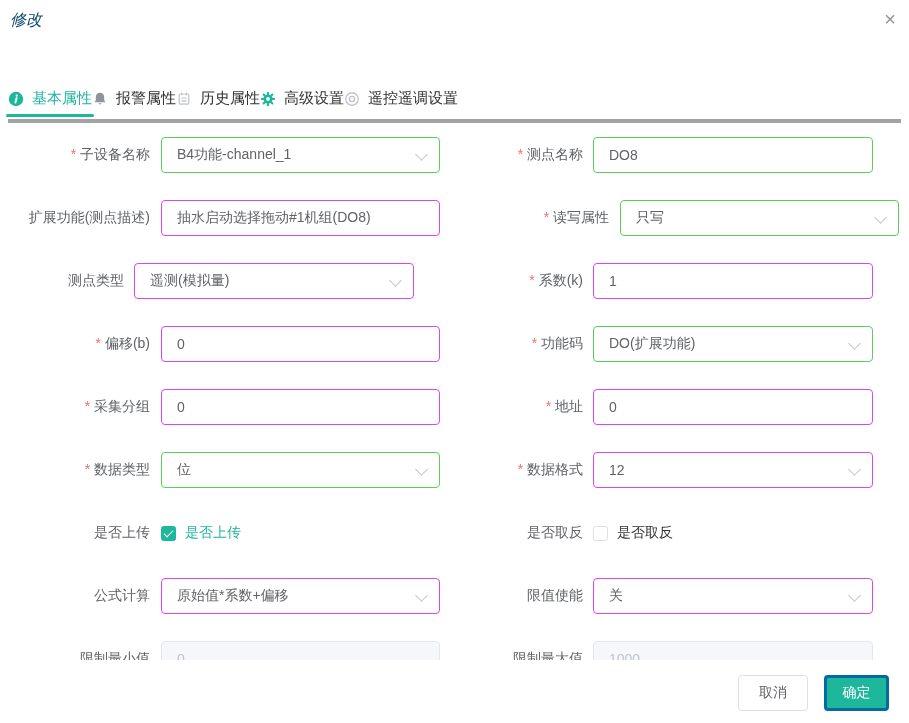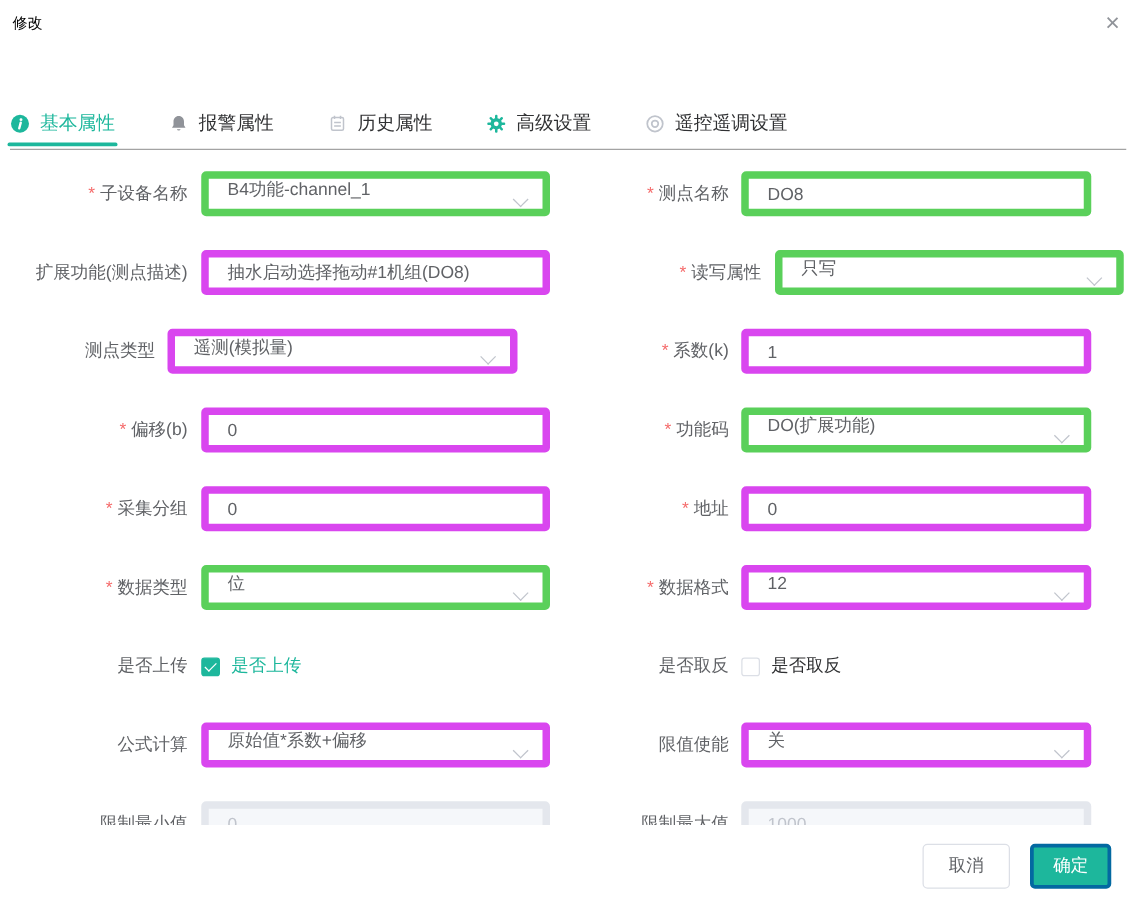--- a/index.html
+++ b/index.html
@@ -1,40 +1,40 @@
 <!DOCTYPE html>
 <html><head>
 <meta charset="utf-8">
 <style>
   html,body{margin:0;padding:0;}
   body{
     width:909px;height:723px;position:relative;overflow:hidden;background:#fff;
     font-family:"Liberation Sans","DejaVu Sans",sans-serif;
   }
-  .title{position:absolute;left:10px;top:10px;font-size:12px;font-weight:500;color:#000000;}
+  .title{position:absolute;left:10px;top:10px;font-size:16px;font-weight:500;color:#0c4a6e;font-style:italic;}
   .close{position:absolute;right:6px;top:6px;width:26px;height:26px;font-size:20px;font-weight:300;
     color:#909399;display:flex;align-items:center;justify-content:center;cursor:pointer;}
   
-  .tabs{position:absolute;top:88px;left:8px;right:8px;height:31px;display:flex;gap:43px;
-    border-bottom:1px solid #a3a3a3;}
+  .tabs{position:absolute;top:88px;left:8px;right:8px;height:31px;display:flex;
+    border-bottom:4px solid #a3a3a3;}
   .tab{display:flex;align-items:center;gap:8px;font-size:15px;color:#303133;height:21px;
     position:relative;cursor:pointer;white-space:nowrap;}
   .tab.active{color:#1db79c;}
   .tab.active::after{content:"";position:absolute;left:-2px;right:-2px;bottom:-8px;height:3px;
     background:#1db79c;border-radius:2px;}
   .tab svg{flex:none;}
   
   .form{position:absolute;top:137px;left:0;width:909px;display:grid;grid-template-columns:459px 450px;}
   .cell{height:36px;margin-bottom:27px;display:flex;align-items:center;}
   .lbl{font-size:14px;color:#606266;text-align:right;white-space:nowrap;flex:none;}
   .cell.l .lbl{width:150px;}
   .cell.r .lbl{width:124px;}
   .required .lbl::before{content:"* ";color:#f56c6c;}
-  .ctrl{flex:none;height:36px;border:6px solid #d946ef;border-radius:4px;box-sizing:border-box;
-    background:#fff;font-size:14px;color:#606266;position:relative;display:flex;align-items:flex-start;
+  .ctrl{flex:none;height:36px;border:1px solid #d946ef;border-radius:4px;box-sizing:border-box;
+    background:#fff;font-size:14px;color:#606266;position:relative;display:flex;align-items:center;
     font-family:"Liberation Sans","DejaVu Sans",sans-serif;}
   .cell.l .ctrl{margin-left:11px;width:279px;}
   .cell.r .ctrl{margin-left:10px;width:280px;}
   input.ctrl{padding:2px 15px;outline:none;}
   .sel{padding:0 30px 0 15px;cursor:pointer;}
   .sel .val{overflow:hidden;white-space:nowrap;}
   .chev{position:absolute;right:13px;top:12px;width:8px;height:8px;
     border-right:1.4px solid #c0c4cc;border-bottom:1.4px solid #c0c4cc;transform:rotate(45deg);}
   .focused{border-color:#5ad05a;}
   .disabled{background:#f5f7fa;border-color:#e4e7ed;color:#c0c4cc;}

